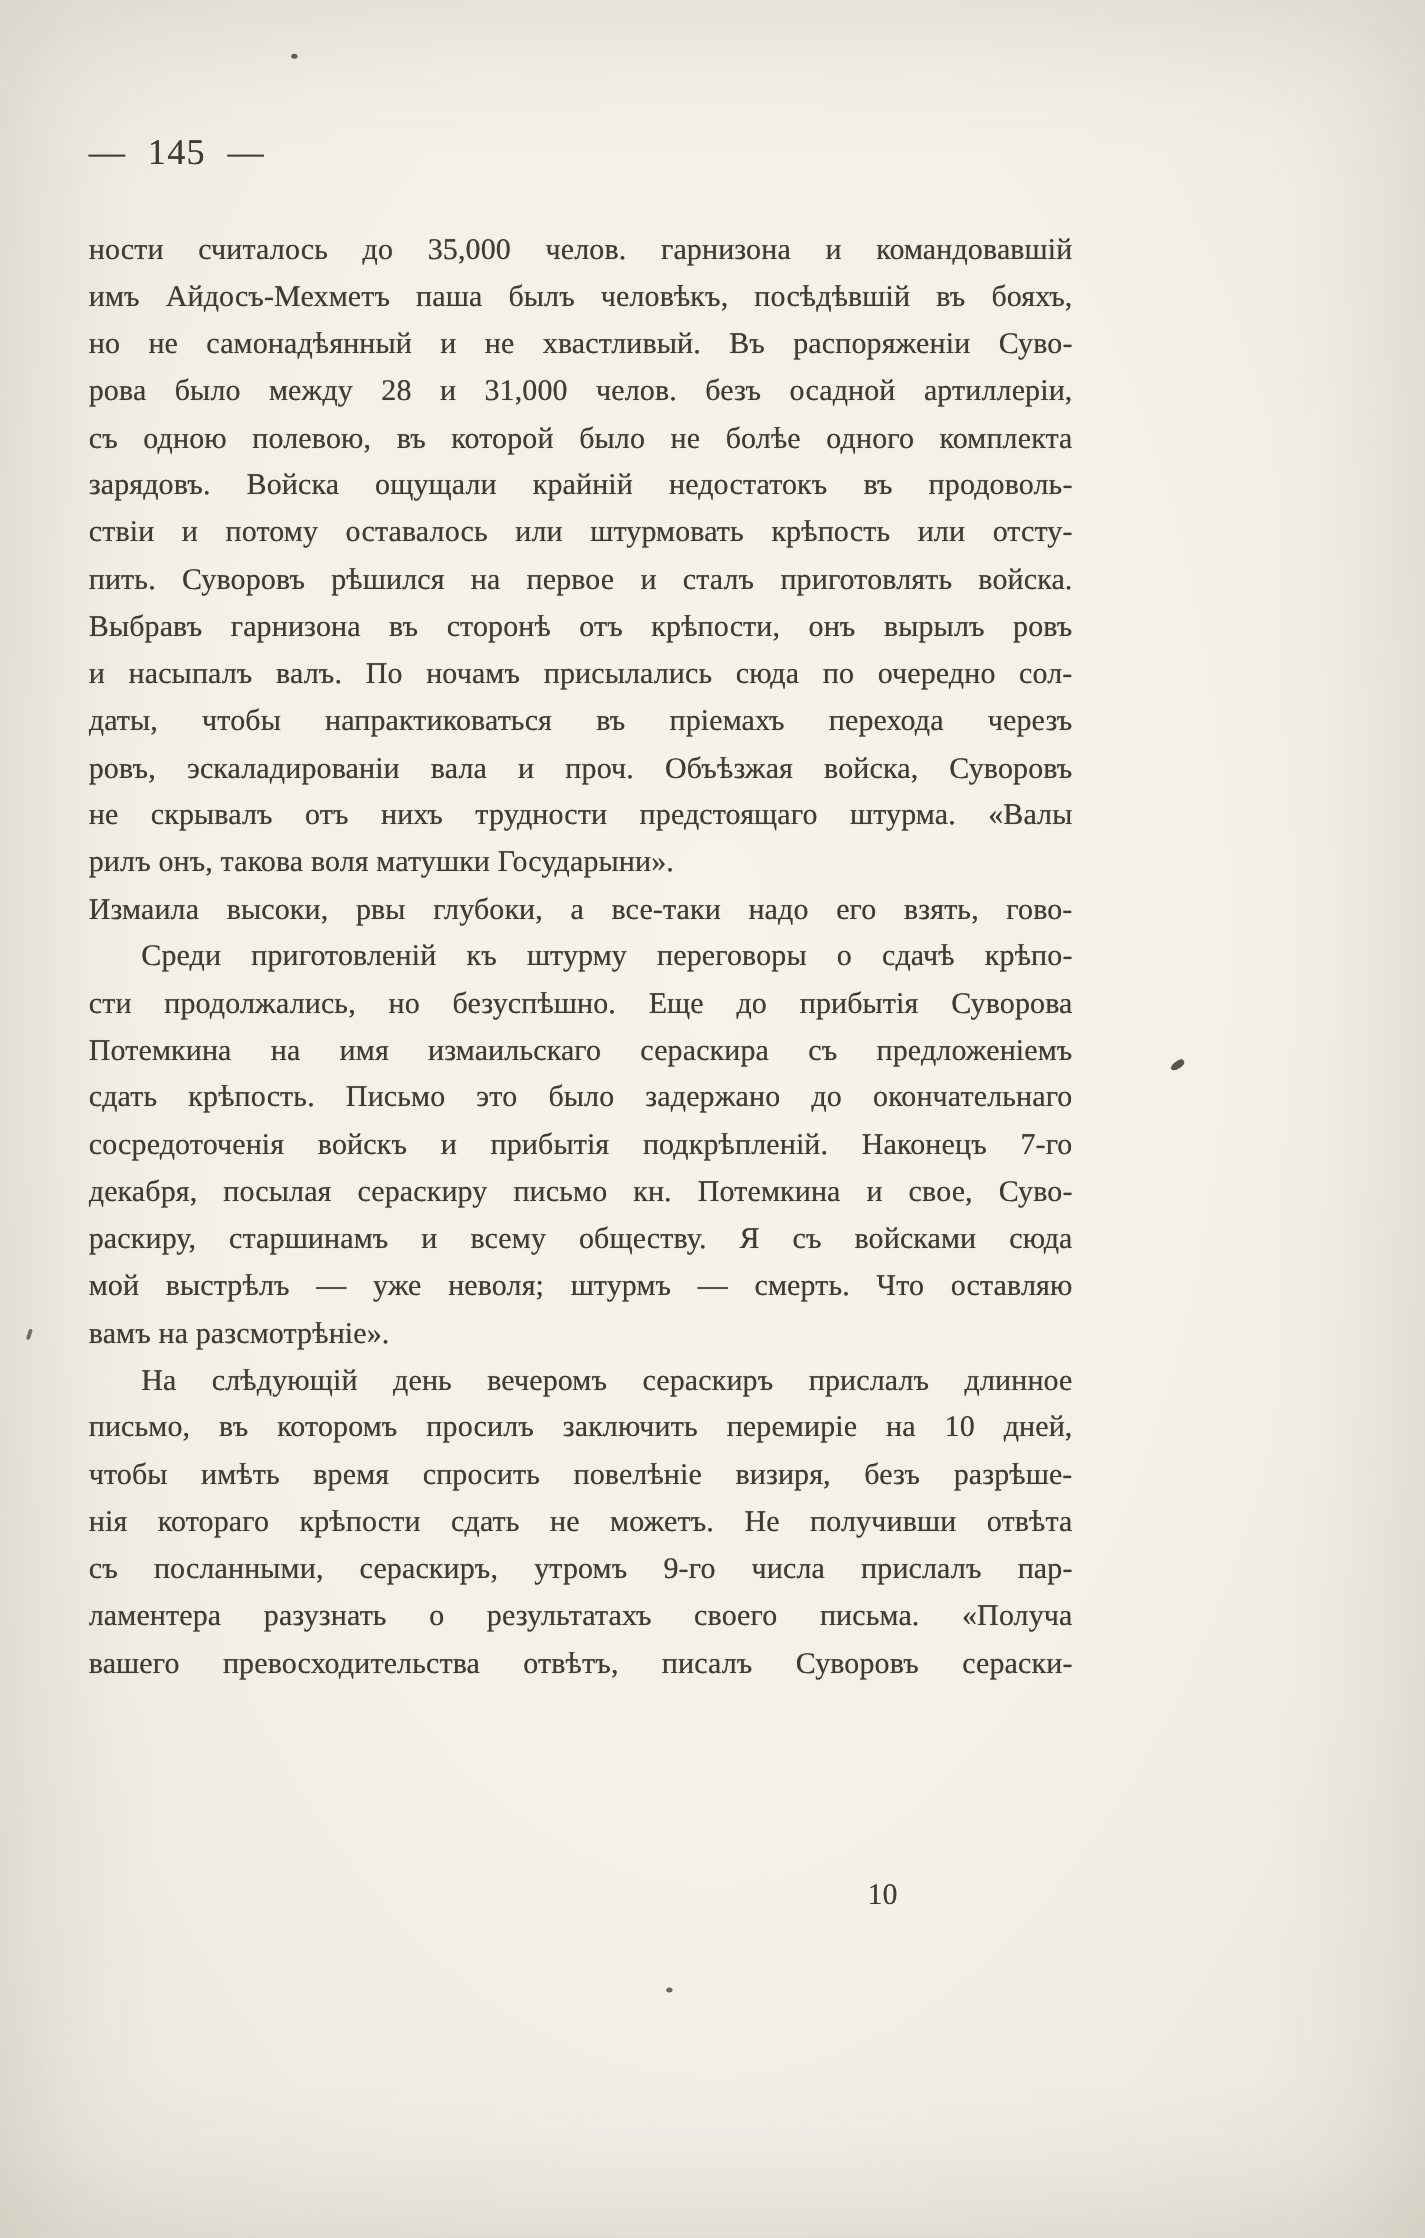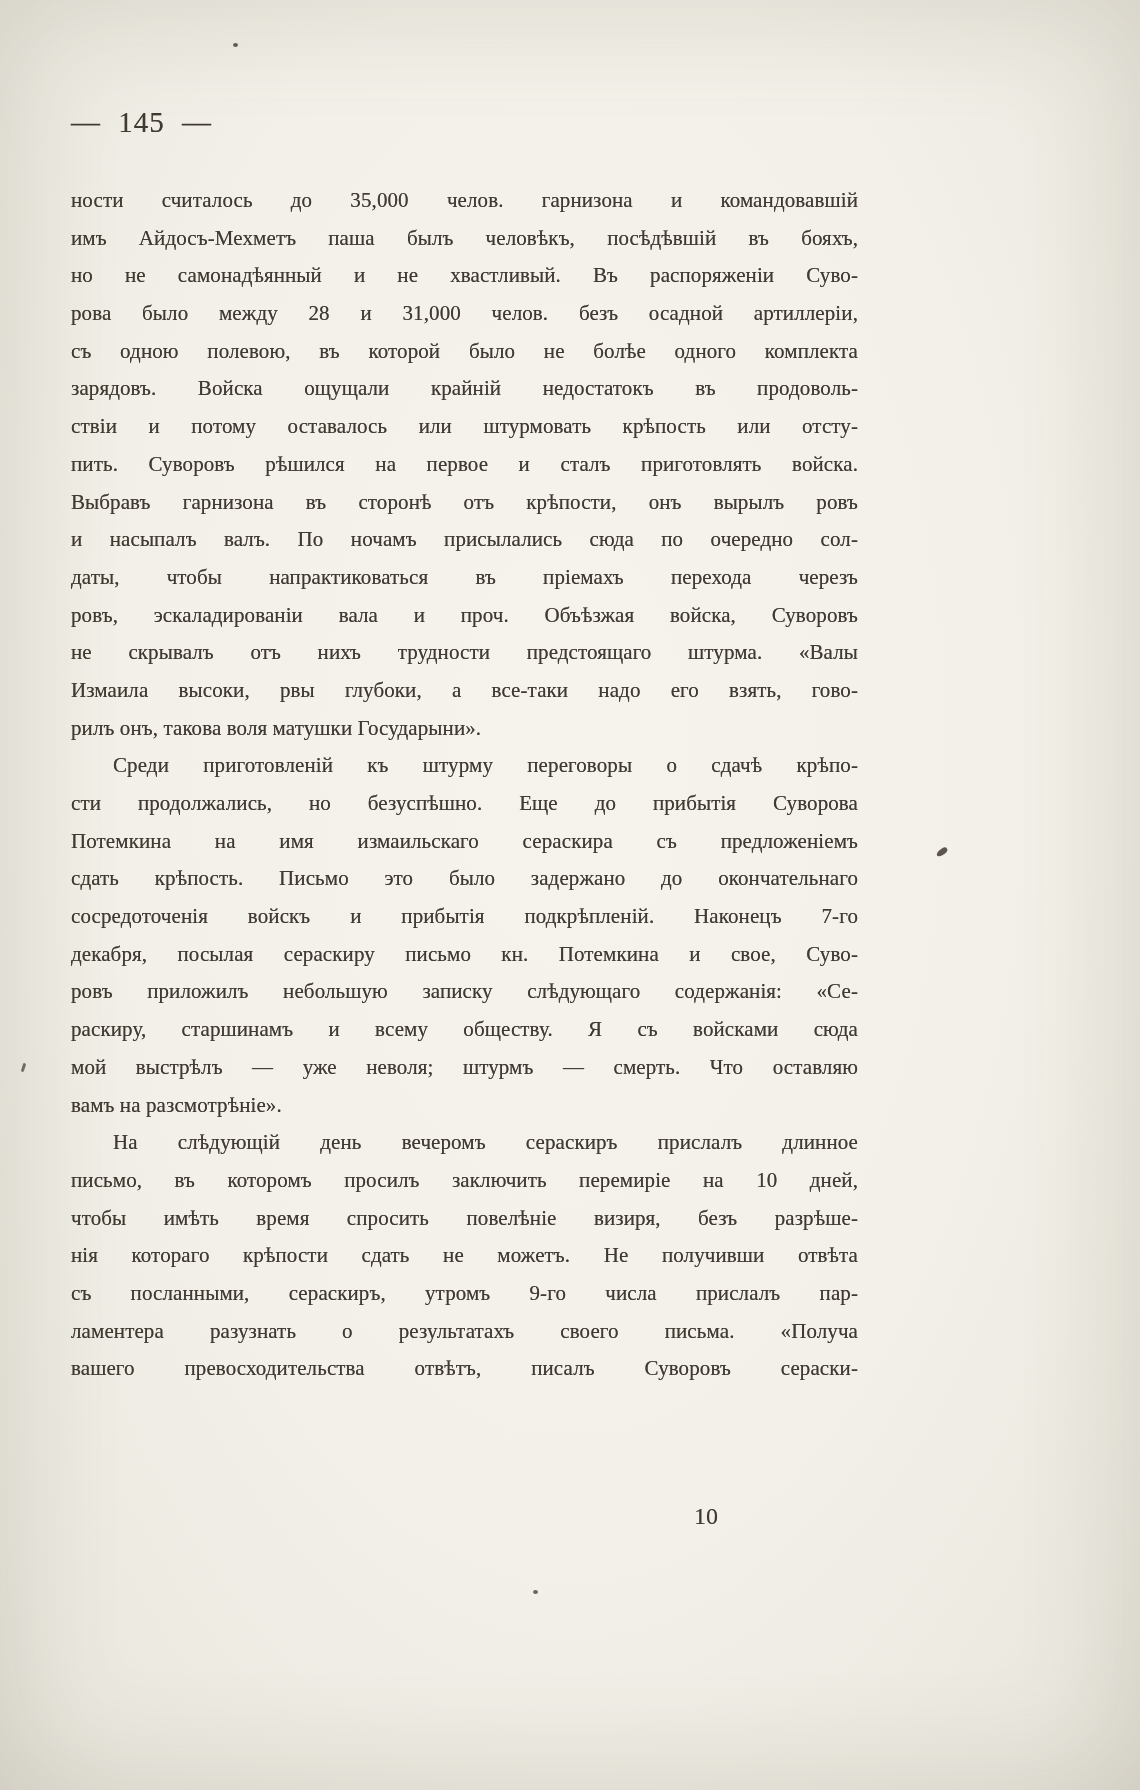--- a/index.html
+++ b/index.html
@@ -31,21 +31,21 @@
     text-shadow: 0 0 0.5px rgba(64, 58, 51, 0.65);
   }
   .textblock {
     position: absolute;
     top: 182px;
     left: 71px;
     width: 787px;
   }
   .paragraph { margin: 0; padding: 0; }
   .line {
-    font-size: 21px;
+    font-size: 24px;
     line-height: 37.7px;
     height: 37.7px;
     overflow: hidden;
     text-align: justify;
     text-align-last: justify;
     letter-spacing: 0.1px;
     text-shadow: 0 0 0.55px rgba(64, 58, 51, 0.7);
     white-space: normal;
   }
   .line.last {
@@ -99,31 +99,30 @@
         <div class="line">рова было между 28 и 31,000 челов. безъ осадной артиллеріи,</div>
         <div class="line">съ одною полевою, въ которой было не болѣе одного комплекта</div>
         <div class="line">зарядовъ. Войска ощущали крайній недостатокъ въ продоволь-</div>
         <div class="line">ствіи и потому оставалось или штурмовать крѣпость или отсту-</div>
         <div class="line">пить. Суворовъ рѣшился на первое и сталъ приготовлять войска.</div>
         <div class="line">Выбравъ гарнизона въ сторонѣ отъ крѣпости, онъ вырылъ ровъ</div>
         <div class="line">и насыпалъ валъ. По ночамъ присылались сюда по очередно сол-</div>
         <div class="line">даты, чтобы напрактиковаться въ пріемахъ перехода черезъ</div>
         <div class="line">ровъ, эскаладированіи вала и проч. Объѣзжая войска, Суворовъ</div>
         <div class="line">не скрывалъ отъ нихъ трудности предстоящаго штурма. «Валы</div>
+        <div class="line last">рилъ онъ, такова воля матушки Государыни».</div>
         <div class="line">Измаила высоки, рвы глубоки, а все-таки надо его взять, гово-</div>
-        <div class="line last">рилъ онъ, такова воля матушки Государыни».</div>
       </div>
       <div class="paragraph">
         <div class="line indent">Среди приготовленій къ штурму переговоры о сдачѣ крѣпо-</div>
         <div class="line">сти продолжались, но безуспѣшно. Еще до прибытія Суворова</div>
         <div class="line">Потемкина на имя измаильскаго сераскира съ предложеніемъ</div>
         <div class="line">сдать крѣпость. Письмо это было задержано до окончательнаго</div>
         <div class="line">сосредоточенія войскъ и прибытія подкрѣпленій. Наконецъ 7-го</div>
         <div class="line">декабря, посылая сераскиру письмо кн. Потемкина и свое, Суво-</div>
-        <div class="line">ровъ приложилъ небольшую записку слѣдующаго содержанія: «Се-</div>
         <div class="line">раскиру, старшинамъ и всему обществу. Я съ войсками сюда</div>
         <div class="line">мой выстрѣлъ — уже неволя; штурмъ — смерть. Что оставляю</div>
         <div class="line last">вамъ на разсмотрѣніе».</div>
       </div>
       <div class="paragraph">
         <div class="line indent">На слѣдующій день вечеромъ сераскиръ прислалъ длинное</div>
         <div class="line">письмо, въ которомъ просилъ заключить перемиріе на 10 дней,</div>
         <div class="line">чтобы имѣть время спросить повелѣніе визиря, безъ разрѣше-</div>
         <div class="line">нія котораго крѣпости сдать не можетъ. Не получивши отвѣта</div>
         <div class="line">съ посланными, сераскиръ, утромъ 9-го числа прислалъ пар-</div>

